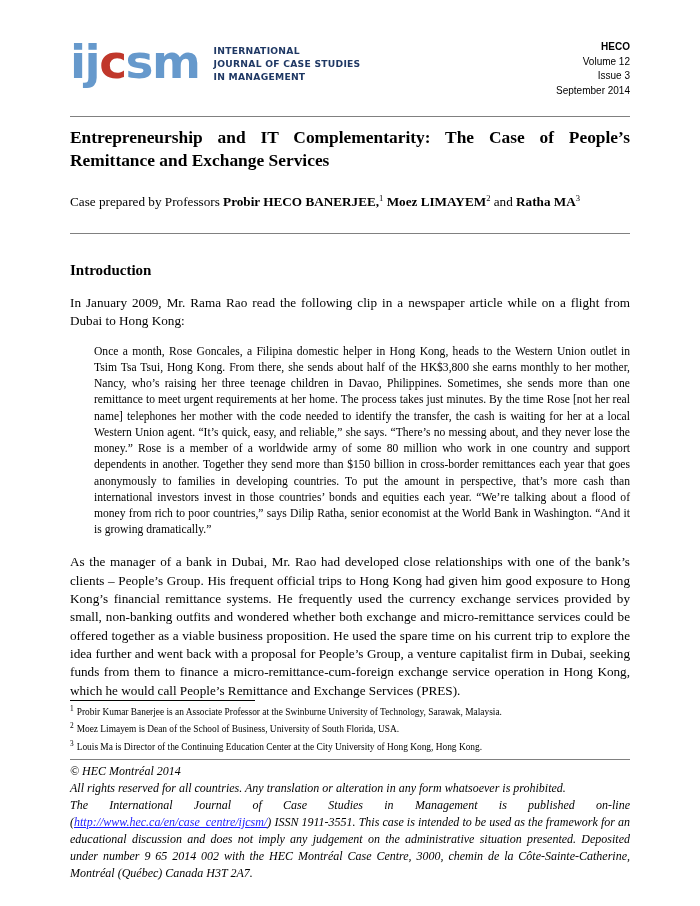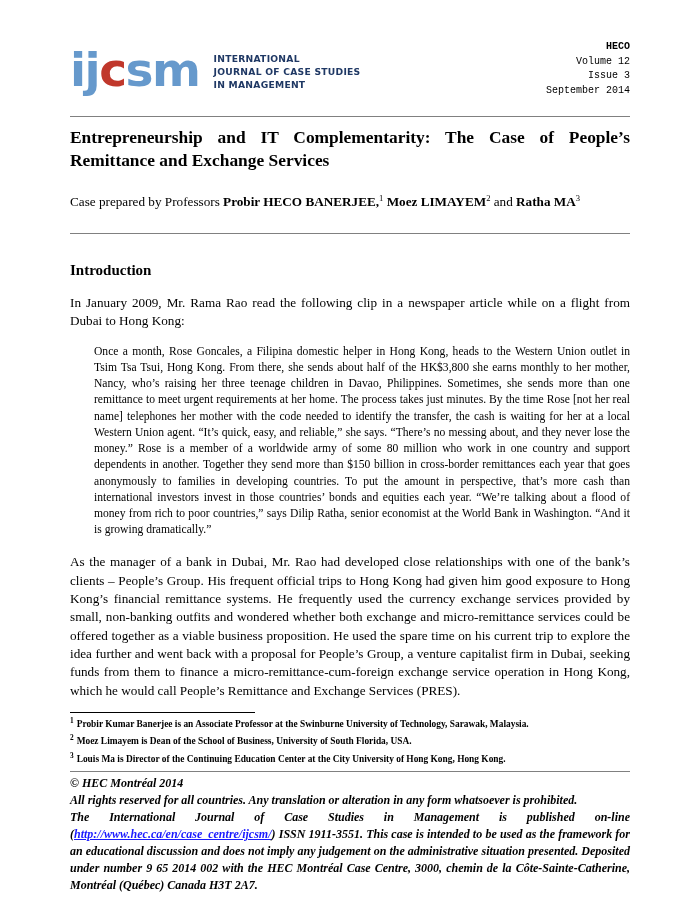--- a/index.html
+++ b/index.html
@@ -27,21 +27,20 @@
   .masthead {
     display: flex;
     align-items: flex-start;
     justify-content: space-between;
     padding-top: 38px;
   }
   .brand {
     display: flex;
     align-items: center;
     gap: 14px;
-    margin-top: 8px;
   }
   .logo-word {
     font-family: "DejaVu Sans", sans-serif;
     font-size: 47px;
     font-weight: 700;
     letter-spacing: -1.5px;
     line-height: 0.95;
     color: #6699cc;
     white-space: nowrap;
     display: inline-block;
@@ -53,21 +52,21 @@
     font-size: 9.2px;
     font-weight: 700;
     letter-spacing: 0.25px;
     line-height: 1.42;
     color: #1f3864;
     text-transform: uppercase;
     padding-top: 4px;
   }
   .issue-block {
     text-align: right;
-    font-family: Liberation Mono, monospace;
+    font-family: Liberation Sans, sans-serif;
     font-size: 10px;
     line-height: 1.45;
     color: #000;
     padding-top: 2px;
     margin-left: 23px;
   }
   .issue-block .pub { font-weight: 700; }
 
   .rule {
     border: 0;
@@ -113,22 +112,21 @@
     text-align: justify;
     margin: 13px 0 0 0;
     padding: 0 0 0 24px;
   }
 
   
   .footer-zone {
     position: absolute;
     left: 70px;
     right: 70px;
-    bottom: 12px;
-    font-weight: bold;
+    bottom: 24px;
   }
   .fn-sep {
     width: 185px;
     border: 0;
     border-top: 1.1px solid #000;
     margin: 0 0 5px 0;
   }
   .footnote {
     font-size: 9.4px;
     line-height: 1.35;

